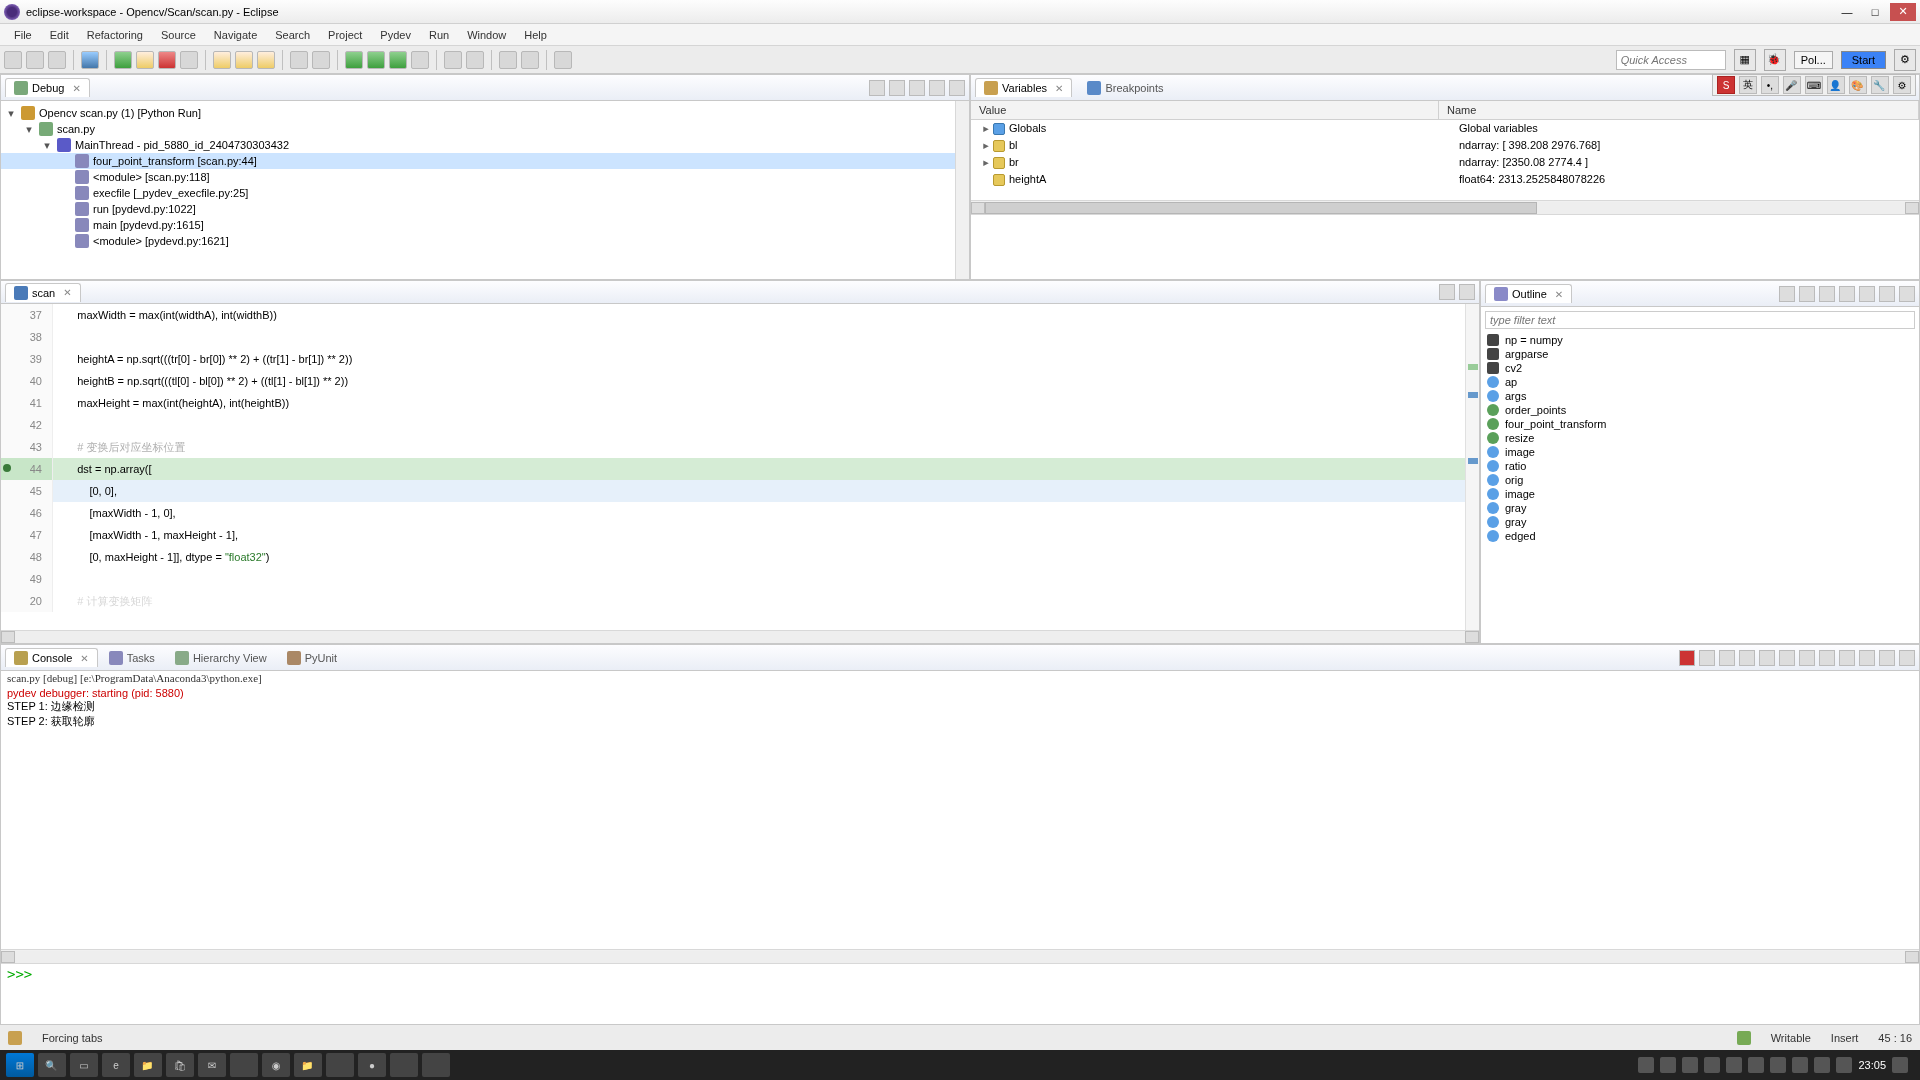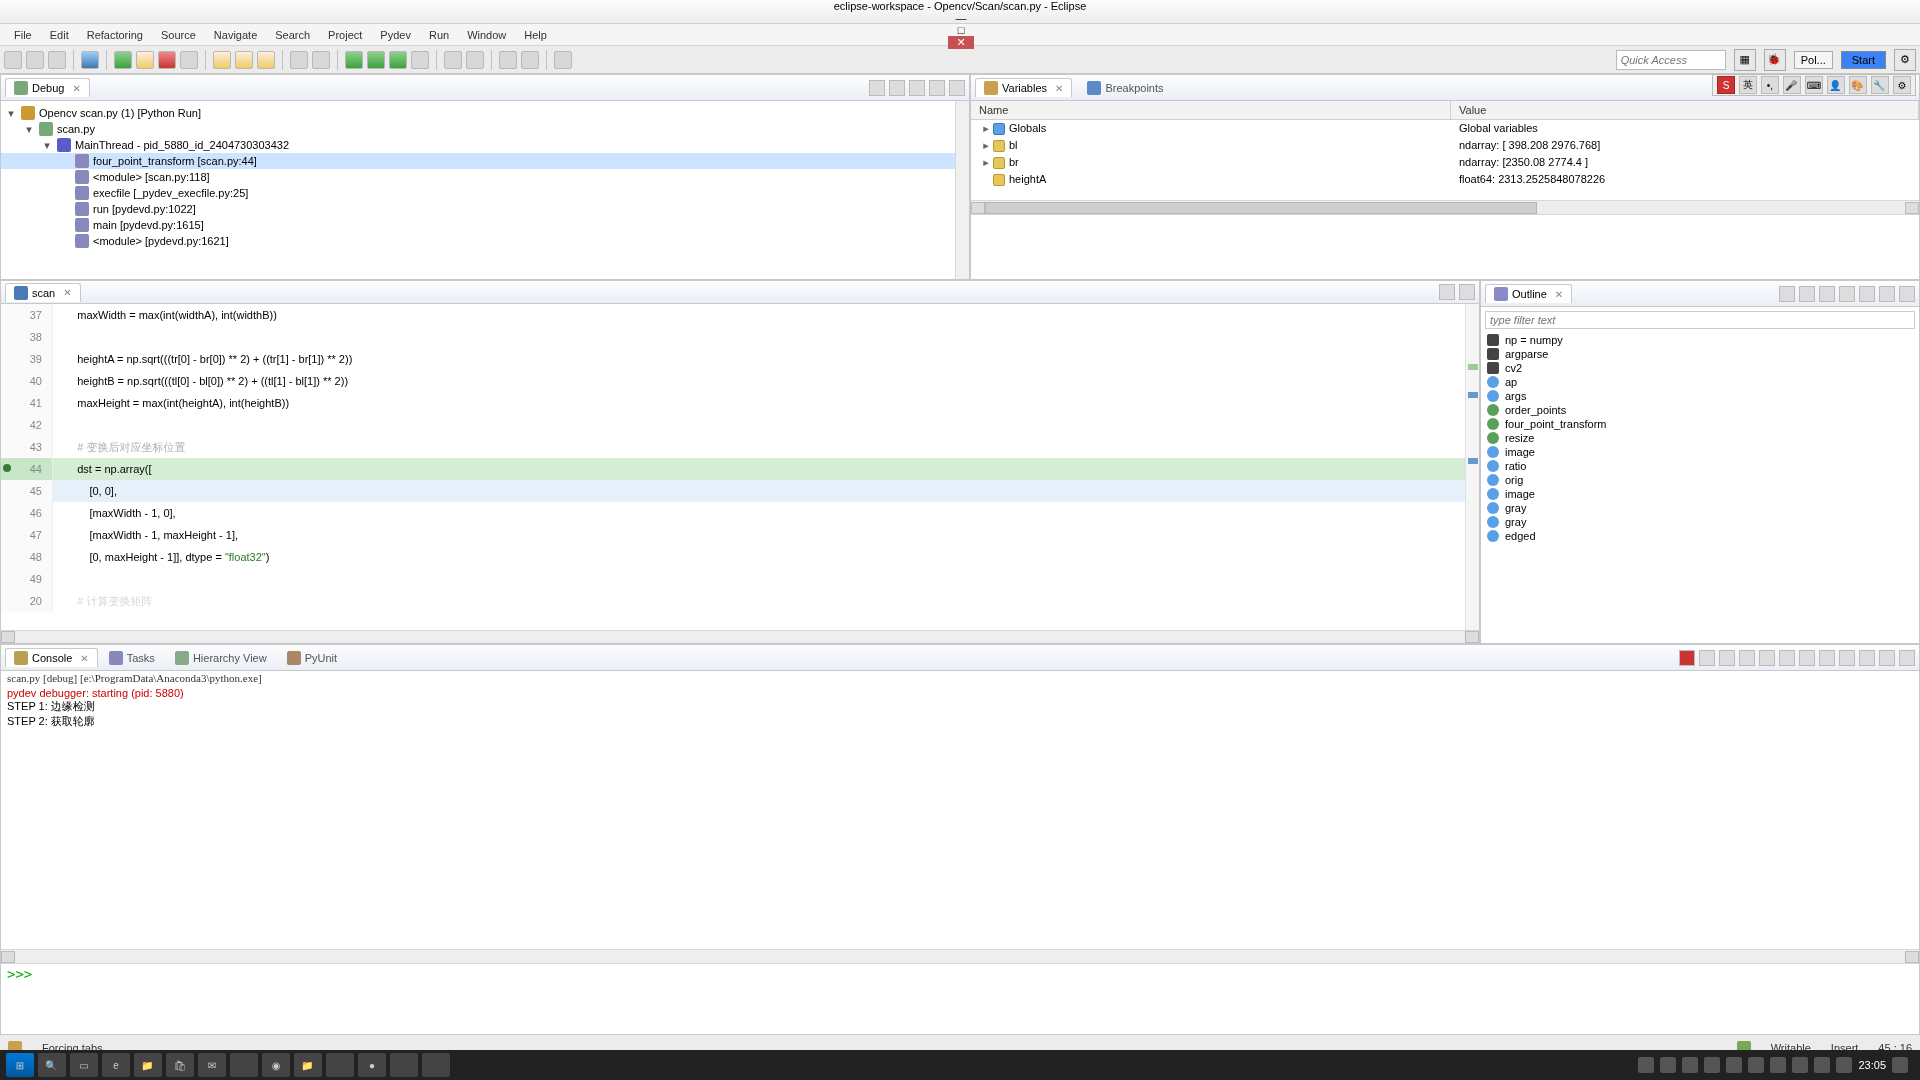--- a/index.html
+++ b/index.html
@@ -1,19 +1,19 @@
 <!DOCTYPE html>
 <html><head>
 <meta charset="utf-8">
 <style>
 * { margin: 0; padding: 0; box-sizing: border-box; font-family: "Segoe UI", Tahoma, sans-serif; font-size: 11px; }
 body { background: #f0f0f0; width: 1920px; height: 1080px; overflow: hidden; position: relative; }
 
 
-.titlebar { height: 24px; background: linear-gradient(#fdfdfd, #ececec); display: flex; align-items: center; padding: 0 4px; border-bottom: 1px solid #d0d0d0; flex-direction: column; }
+.titlebar { height: 24px; background: linear-gradient(#fdfdfd, #ececec); display: flex; align-items: center; padding: 0 4px; border-bottom: 1px solid #d0d0d0; }
 .titlebar .eclipse-icon { width: 16px; height: 16px; background: radial-gradient(circle, #4a2c7a 40%, #7d5fb2 70%); border-radius: 50%; margin-right: 6px; }
 .titlebar .title-text { flex: 1; color: #000; }
 .titlebar .winbtn { width: 26px; height: 18px; display: flex; align-items: center; justify-content: center; margin-left: 2px; }
 .titlebar .winbtn.close { background: #c75050; color: #fff; }
 
 
 .menubar { height: 22px; background: #f5f5f5; display: flex; align-items: center; padding: 0 6px; gap: 2px; border-bottom: 1px solid #d5d5d5; }
 .menubar .menu-item { padding: 2px 8px; color: #333; cursor: default; }
 
 
@@ -283,22 +283,22 @@
           <span class="ticon" style="background:#5a8ac8"></span>
           <span>Breakpoints</span>
         </div>
         <div class="panel-toolbar-right">
           <span class="pbtn"></span>
           <span class="pbtn"></span>
           <span class="pbtn"></span>
         </div>
       </div>
       <div class="vars-head">
+        <div class="col col-val">Value</div>
         <div class="col col-name">Name</div>
-        <div class="col col-val">Value</div>
       </div>
       <div class="panel-body vars-body" id="vars-body" style="flex:0 0 auto; height:80px;">
           <div class="vrow">
             <div class="cell col-name"><span class="exp">▸</span><span class="vicon globals"></span><span>Globals</span></div>
             <div class="cell col-val">Global variables</div>
           </div>
           <div class="vrow">
             <div class="cell col-name"><span class="exp">▸</span><span class="vicon "></span><span>bl</span></div>
             <div class="cell col-val">ndarray: [ 398.208 2976.768]</div>
           </div>
@@ -536,21 +536,21 @@
       <div class="hsb">
         <span class="hleft"></span>
         <div class="htrack"></div>
         <span class="hright"></span>
       </div>
       <div class="console-prompt-area">&gt;&gt;&gt; </div>
     </div>
   </div>
 </div>
 
-<div class="statusbar" style="bottom:20px;">
+<div class="statusbar" style="bottom:30px;">
   <span class="sicon"></span>
   <span class="sitem">Forcing tabs</span>
   <span class="spacer"></span>
   <span class="sicon" style="background:#7a5;"></span>
   <span class="sitem">Writable</span>
   <span class="sitem">Insert</span>
   <span class="sitem">45 : 16</span>
 </div>
 
 <div class="taskbar">

